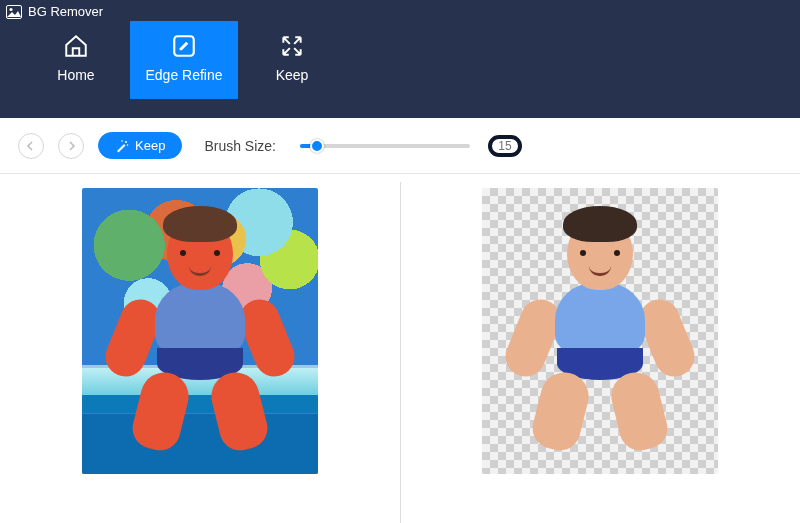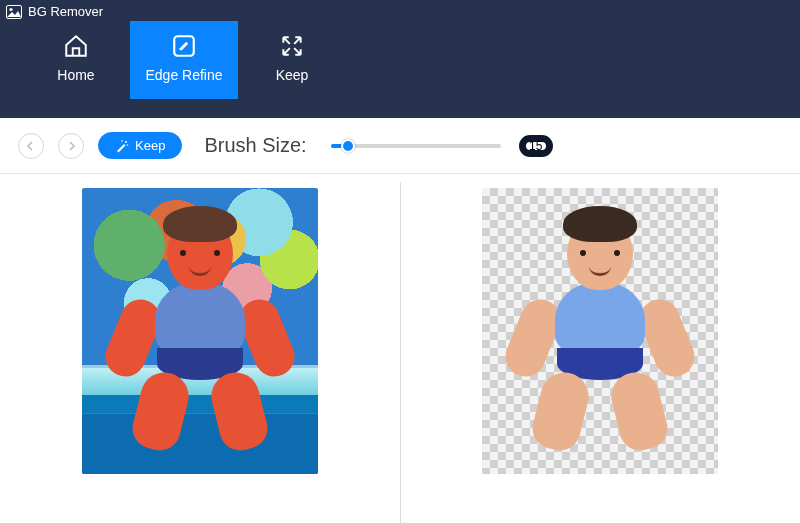--- a/index.html
+++ b/index.html
@@ -29,25 +29,25 @@
   .navbtn {
     width: 26px; height: 26px; border: 1px solid #d6d6d6; border-radius: 50%;
     display:flex; align-items:center; justify-content:center; color:#bcbcbc; cursor: default;
   }
   .pill {
     display:flex; align-items:center; gap:6px; padding: 5px 16px; border-radius: 16px;
     font-size: 13px; cursor: pointer;
   }
   .pill.keep { background:#0a84ff; color:#ffffff; border:1px solid #0a84ff; }
   .pill.erase { background:#fff; color:#444; border:1px solid #c9c9c9; }
-  .brushlabel { font-size: 20px; color:#444; margin-left: 8px; }
+  .brushlabel { font-size: 14px; color:#444; margin-left: 8px; }
   .slider { flex: 0 0 170px; height: 4px; background:#d6d6d6; border-radius:2px; position:relative; cursor:pointer; margin-left:10px;}
   .slider .track { position:absolute; left:0; top:0; height:100%; background:#0a84ff; border-radius:2px; }
   .slider .thumb { position:absolute; top:50%; transform:translate(-50%,-50%); width:14px; height:14px; background:#0a84ff; border:2px solid #fff; border-radius:50%; box-shadow:0 0 2px rgba(0,0,0,.4); }
-  .brushval { width:34px; height:22px; border:7px solid #0f172a; border-radius:11px; font-size:12px; display:flex; align-items:center; justify-content:center; color:#000000; margin-left:4px;}
+  .brushval { width:34px; height:22px; border:4px solid #0f172a; border-radius:11px; font-size:12px; display:flex; align-items:center; justify-content:center; color:#737373; margin-left:4px;}
   .workspace { flex:1; display:flex; background:#fff; position:relative; }
   .panel { flex:1; display:flex; align-items:flex-start; justify-content:center; padding:14px 0 0; position:relative; }
   .divider { width:1px; background:#dcdcdc; margin-top:8px; }
   .canvas { width: 236px; height: 286px; position: relative; overflow: hidden; border-radius:2px; }
   
   .checker {
     background-image:
       linear-gradient(45deg,#d0d0d0 25%,transparent 25%),
       linear-gradient(-45deg,#d0d0d0 25%,transparent 25%),
       linear-gradient(45deg,transparent 75%,#d0d0d0 75%),

